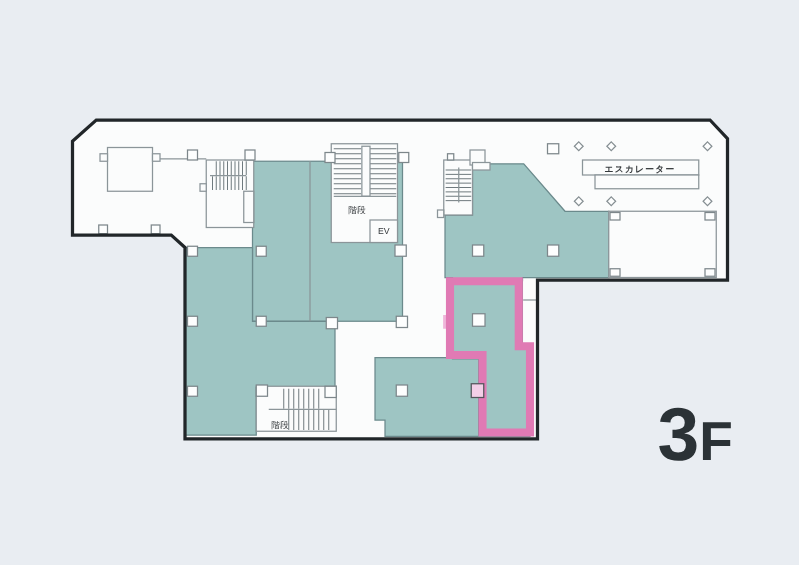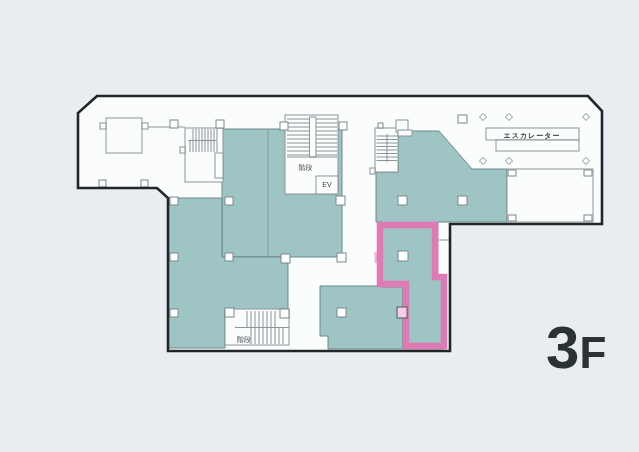--- a/index.html
+++ b/index.html
@@ -2,21 +2,21 @@
 <html style="--background: #e9edf2; --paper: #fbfcfc; --room_fill: #9ec5c3; --room_border: #6b8a8c; --outline: #212629; --wall: #8b9599; --hatch: #6f7a7e; --highlight: #e07ab4; --highlight_light: #f3cfe7; --text_dark: #2b3236; --text: #35393c;"><head>
 <meta charset="utf-8">
 <style>
   :root{
     --background:#e9edf2; --paper:#fbfcfc; --room_fill:#9ec5c3; --room_border:#6b8a8c;
     --outline:#212629; --wall:#8b9599; --hatch:#6f7a7e; --highlight:#e07ab4;
     --highlight_light:#f3cfe7; --text_dark:#2b3236; --text:#35393c;
   }
   html,body{margin:0;padding:0;}
   body{width:639px;height:452px;background:var(--background);overflow:hidden;}
-  .stage{position:relative;width:590px;height:452px;padding-left:20px;}
+  .stage{position:relative;width:590px;height:452px;}
   svg{display:block;}
   svg text{font-family:"Liberation Sans","DejaVu Sans",sans-serif;}
   .paper{fill:var(--paper);stroke:none;}
   .room{fill:var(--room_fill);stroke:var(--room_border);stroke-width:1;}
   .whitebox{fill:var(--paper);stroke:var(--wall);stroke-width:1;}
   .plainwhite{fill:var(--paper);stroke:none;}
   .wall{stroke:var(--wall);stroke-width:1;fill:none;}
   .hatch{stroke:var(--hatch);stroke-width:0.8;fill:none;}
   .col{fill:#fdfefe;stroke:#7d878b;stroke-width:1;}
   .diamond{fill:#fdfefe;stroke:#868f93;stroke-width:1;}

